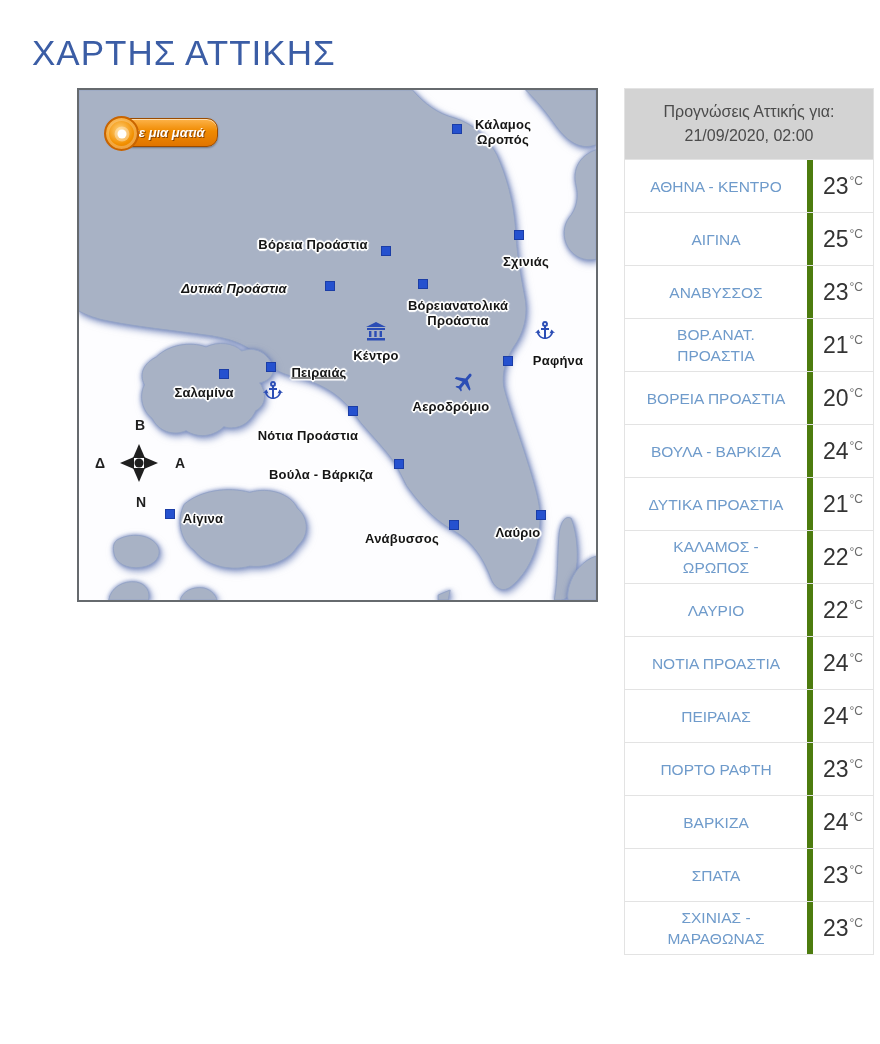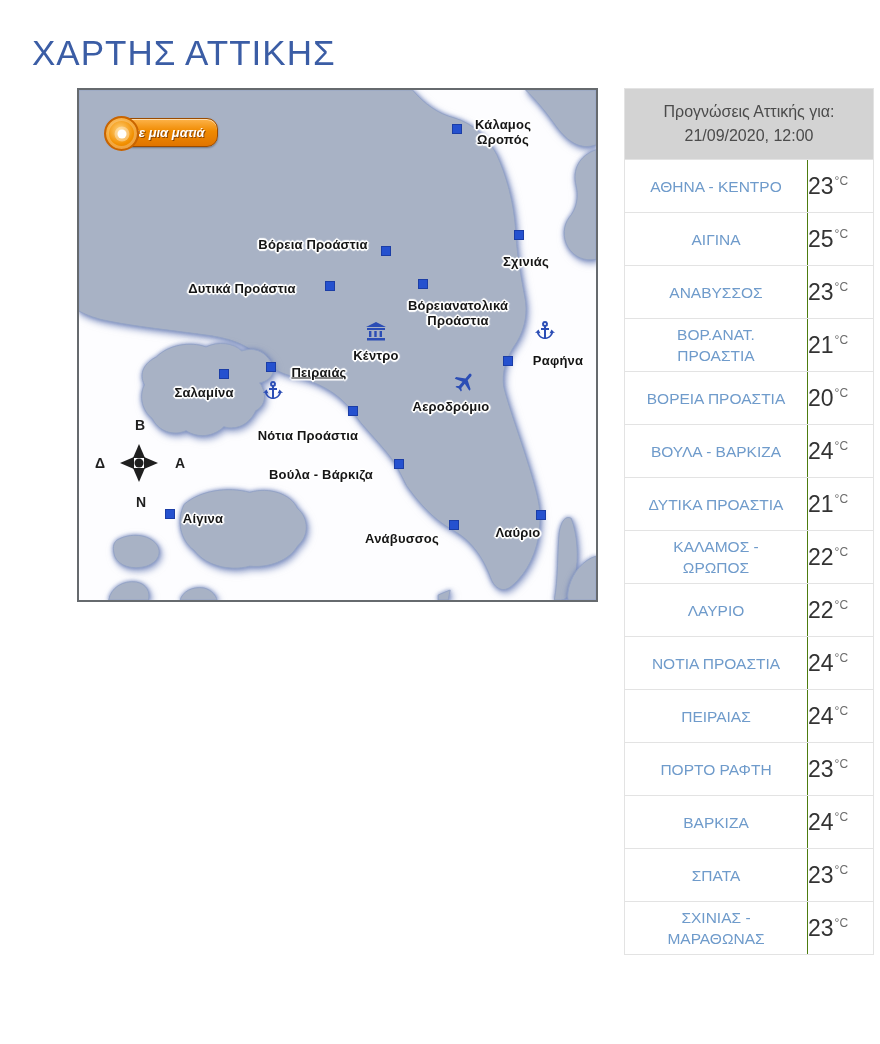--- a/index.html
+++ b/index.html
@@ -49,22 +49,22 @@
 
   
   .forecast{position:absolute;left:624px;top:88px;width:248px;background:#fff;
     border:1px solid #e3e3e3;}
   .fheader{background:#d3d3d3;color:#4b4b4b;min-height:70px;display:flex;flex-direction:column;
     justify-content:center;align-items:center;text-align:center;font-size:16px;line-height:24px;}
   .frow{display:flex;border-top:1px solid #e3e3e3;background:#fff;}
   .floc{flex:1;display:flex;align-items:center;justify-content:center;text-align:center;
     color:#6f9bcb;font-size:15.5px;line-height:21px;min-height:52px;padding:5px 8px;
     box-sizing:border-box;white-space:pre-line;text-decoration:none;cursor:pointer;}
-  .ftemp{width:66px;border-left:1px solid #4d7c0f;display:flex;align-items:center;
-    justify-content:flex-start;box-sizing:border-box;}
+  .ftemp{width:66px;border-left:6px solid #4d7c0f;display:flex;align-items:center;
+    justify-content:center;box-sizing:border-box;}
   .fnum{font-size:23px;color:#333;}
   .funit{font-size:12px;color:#6b6b6b;position:relative;top:-5px;margin-left:1px;}
 </style>
 </head>
 <body>
 
 <h1 class="page-title">ΧΑΡΤΗΣ ΑΤΤΙΚΗΣ</h1>
 
 <div class="map">
   <svg class="geo" viewBox="0 0 521 512" preserveAspectRatio="none">
@@ -100,21 +100,21 @@
 
   <div id="map-overlay">
       <div class="sq" style="left: 378px; top: 39px;"></div>
       <div class="map-label" style="left: 424px; top: 42px;">Κάλαμος
 Ωροπός</div>
       <div class="sq" style="left: 307px; top: 161px;"></div>
       <div class="map-label" style="left: 234px; top: 154px;">Βόρεια Προάστια</div>
       <div class="sq" style="left: 440px; top: 145px;"></div>
       <div class="map-label" style="left: 447px; top: 171px;">Σχινιάς</div>
       <div class="sq" style="left: 251px; top: 196px;"></div>
-      <div class="map-label" style="left: 163px; top: 198px;">Δυτικά Προάστια</div>
+      <div class="map-label" style="left: 155px; top: 198px; font-style: italic;">Δυτικά Προάστια</div>
       <div class="sq" style="left: 344px; top: 194px;"></div>
       <div class="map-label" style="left: 379px; top: 223px;">Βόρειανατολικά
 Προάστια</div>
       <div class="map-icon" style="left: 297px; top: 242px;">
     <svg width="24" height="24" viewBox="0 0 24 24">
           <path d="M12 2 2 7h20L12 2zM3 8h18v2H3V8zm2 3h2.4v6H5v-6zm5.3 0h2.4v6h-2.4v-6zm5.3 0H18v6h-2.4v-6zM3 18h18v2.5H3V18z"></path>
         </svg>
   </div>
       <div class="map-label" style="left: 297px; top: 265px;">Κέντρο</div>
       <div class="sq" style="left: 429px; top: 271px;"></div>
@@ -169,21 +169,21 @@
 
   <div class="glance">
     <span class="badge"></span>
     <span>με μια ματιά</span>
   </div>
 </div>
 
 <div class="forecast">
   <div class="fheader">
     <span>Προγνώσεις Αττικής για:</span>
-    <span>21/09/2020, 12:00</span>
+    <span>21/09/2020, 02:00</span>
   </div>
   <div id="forecast-rows">
       <div class="frow">
     <a class="floc">ΑΘΗΝΑ - ΚΕΝΤΡΟ</a>
     <div class="ftemp">
       <span class="fnum">23</span>
           <span class="funit">°C</span>
     </div>
   </div>
       <div class="frow">

